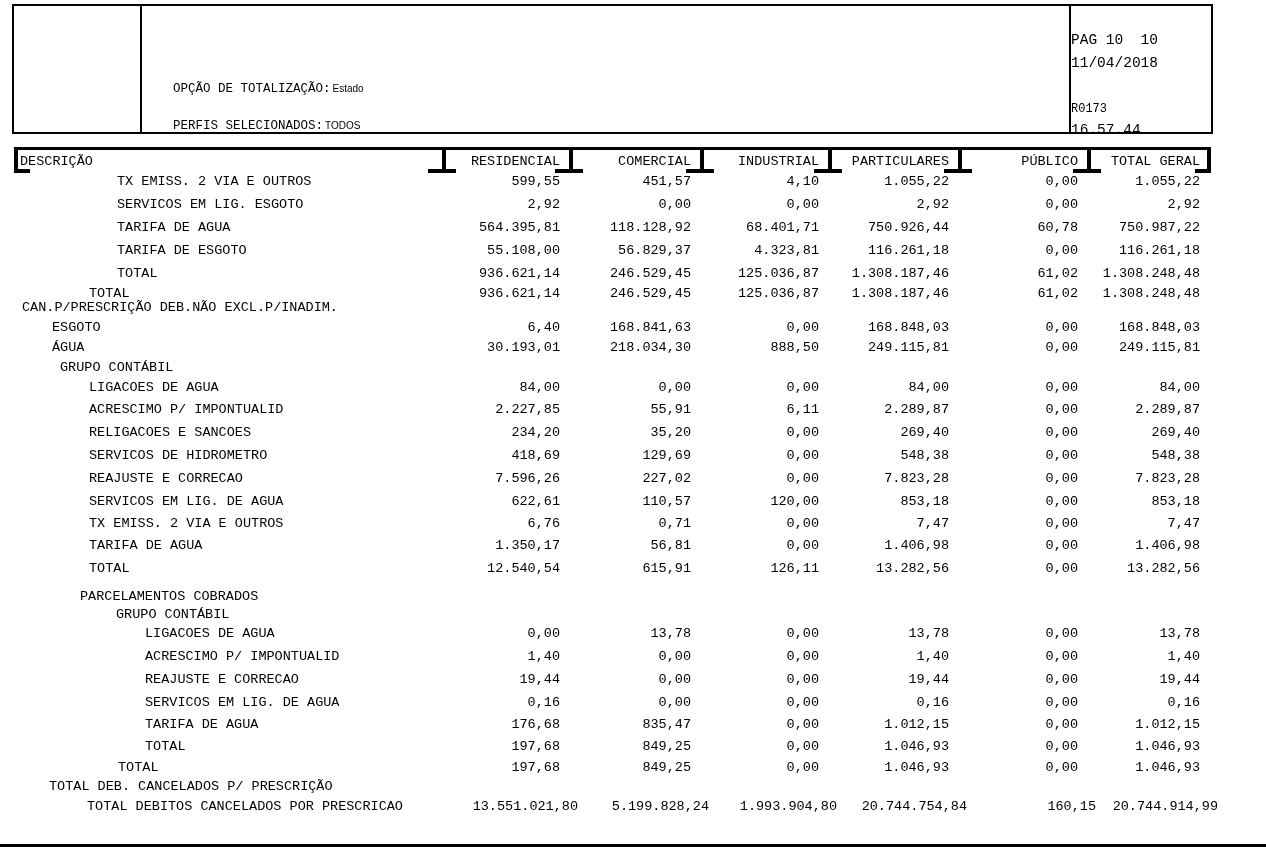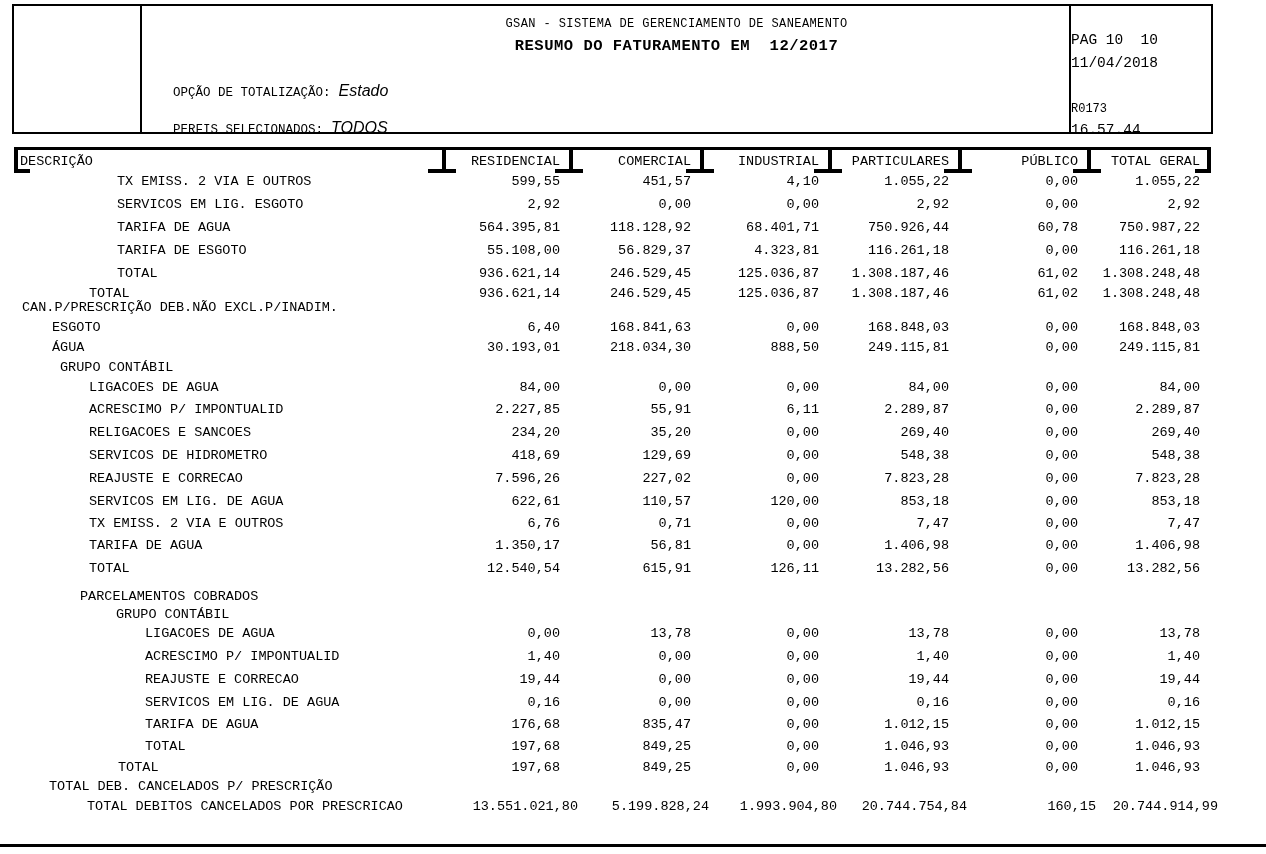--- a/index.html
+++ b/index.html
@@ -12,24 +12,24 @@
   .header-box{position:absolute;left:12px;top:4px;width:1201px;height:130px;
     border:2px solid #000;box-sizing:border-box;}
   .vdiv{position:absolute;top:0;bottom:0;width:2px;background:#000;}
   .vdiv-left{left:126px;}
   .vdiv-right{left:1055px;}
   .logo-box{position:absolute;left:0;top:0;width:126px;bottom:0;}
   .center-head{position:absolute;left:128px;right:0;top:0;bottom:0;}
   .sys-title{position:absolute;top:11px;left:0;right:0;text-align:center;font-size:12px;letter-spacing:0.4px;}
   .report-title{position:absolute;top:31px;left:0;right:0;text-align:center;
     font-size:15.5px;font-weight:bold;letter-spacing:0.5px;}
-  .meta-line{position:absolute;left:159px;font-size:12.5px;display:flex;gap:8px;align-items:baseline;}
+  .meta-line{position:absolute;left:159px;font-size:12.5px;display:flex;gap:2px;align-items:baseline;}
   .meta-line.opt{top:76px;}
   .meta-line.perfis{top:113px;}
-  .meta-value{font-family:"Liberation Sans","DejaVu Sans",sans-serif;font-size:16px;font-style:italic;}
+  .meta-value{font-family:"Liberation Sans","DejaVu Sans",sans-serif;font-size:10px;}
   .page-info{position:absolute;left:1057px;right:0;top:0;bottom:0;}
   .pi{position:absolute;left:0;right:0;font-size:14.5px;}
   .pi.pag{top:26px;}
   .pi.date{top:49px;}
   .pi.time{top:72px;margin-top:44px;}
   .pi.code{top:96px;font-size:12px;}
   
   .report-table{position:absolute;left:14px;top:147px;width:1197px;}
   .top-rule{position:absolute;left:0;top:0;width:1197px;height:3px;background:#000;}
   .bracket{position:absolute;left:0;top:3px;}
@@ -49,24 +49,20 @@
 </head>
 <body>
 
 <div class="page">
 
   <div class="header-box">
     <div class="logo-box"></div>
     <div class="vdiv vdiv-left"></div>
     <div class="vdiv vdiv-right"></div>
 
-    <div class="center-head">
-      <div class="sys-title">GSAN - SISTEMA DE GERENCIAMENTO DE SANEAMENTO</div>
-      <div class="report-title">RESUMO DO FATURAMENTO EM  12/2017</div>
-    </div>
 
     <div class="meta-line opt">
       <span class="meta-label">OPÇÃO DE TOTALIZAÇÃO:</span>
       <span class="meta-value">Estado</span>
     </div>
     <div class="meta-line perfis">
       <span class="meta-label">PERFIS SELECIONADOS:</span>
       <span class="meta-value">TODOS</span>
     </div>
 

